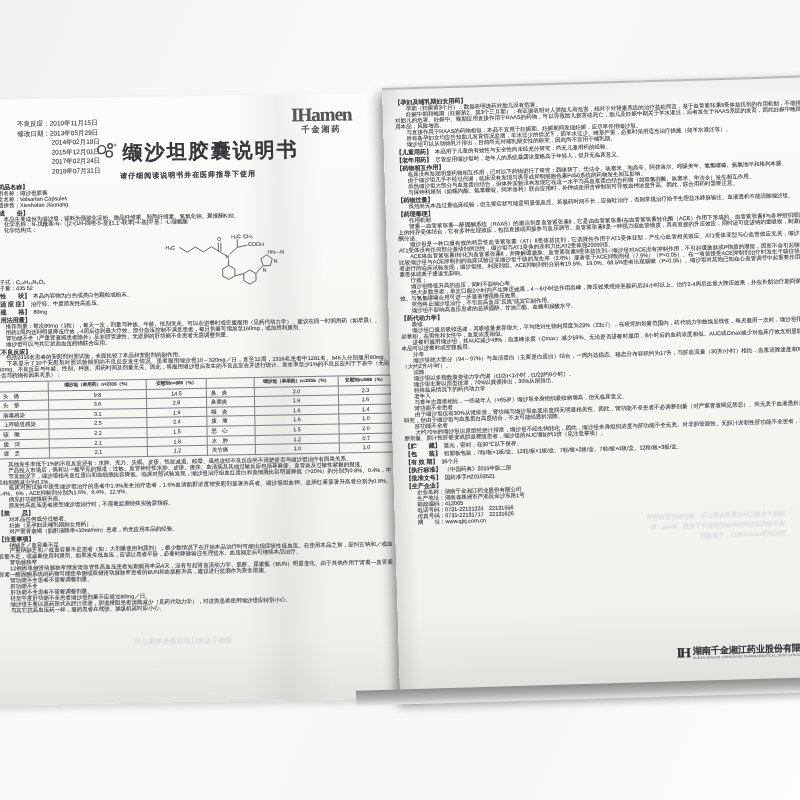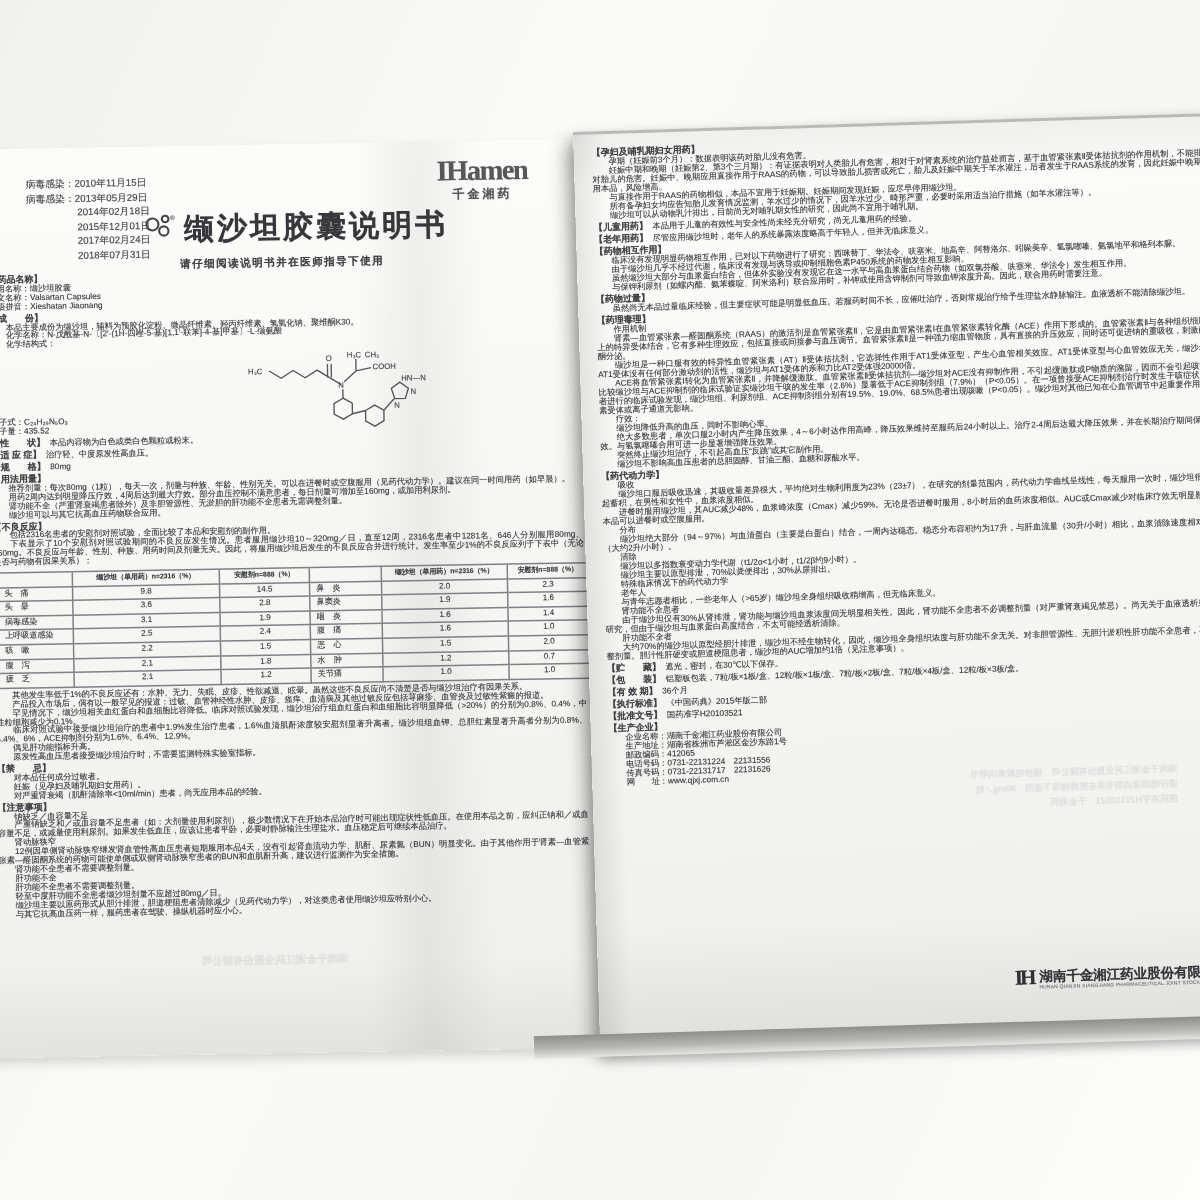--- a/index.html
+++ b/index.html
@@ -63,22 +63,22 @@
   .ghost-right{left:30px;top:430px;width:360px;}
   svg{display:block;}
 </style>
 </head>
 <body>
 
 <div class="stage">
 
   <div class="page page-left">
     <div class="meta" id="meta-block">
-        <div>病毒感染：2010年11月15日</div>
-        <div>病毒感染：2013年05月29日</div>
+        <div>不良反应：2010年11月15日</div>
+        <div>修改日期：2013年05月29日</div>
         <div class="cont">2014年02月18日</div>
         <div class="cont">2015年12月01日</div>
         <div class="cont">2017年02月24日</div>
         <div class="cont">2018年07月31日</div>
       </div>
 
     <div class="brand">
       <div class="brand-name">IHamen</div>
       <div class="brand-sub">千金湘药</div>
     </div>

